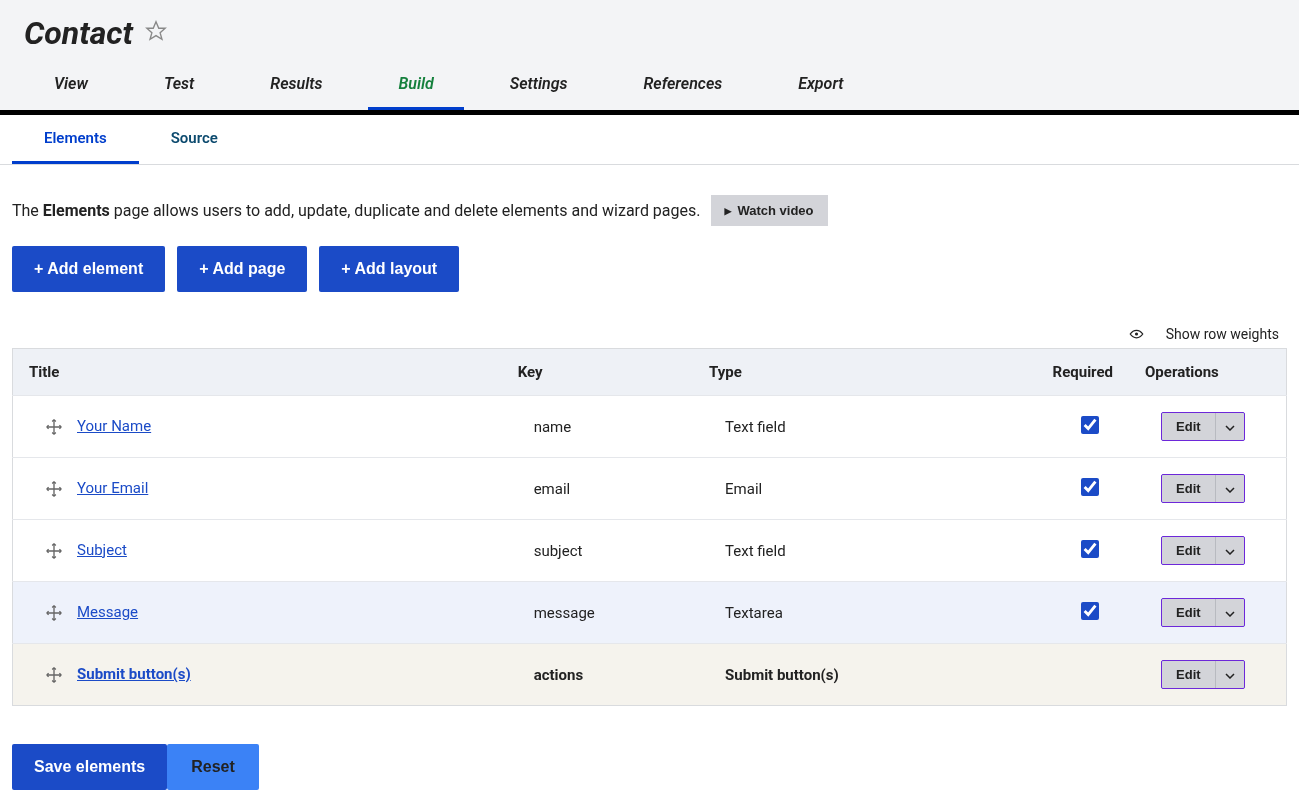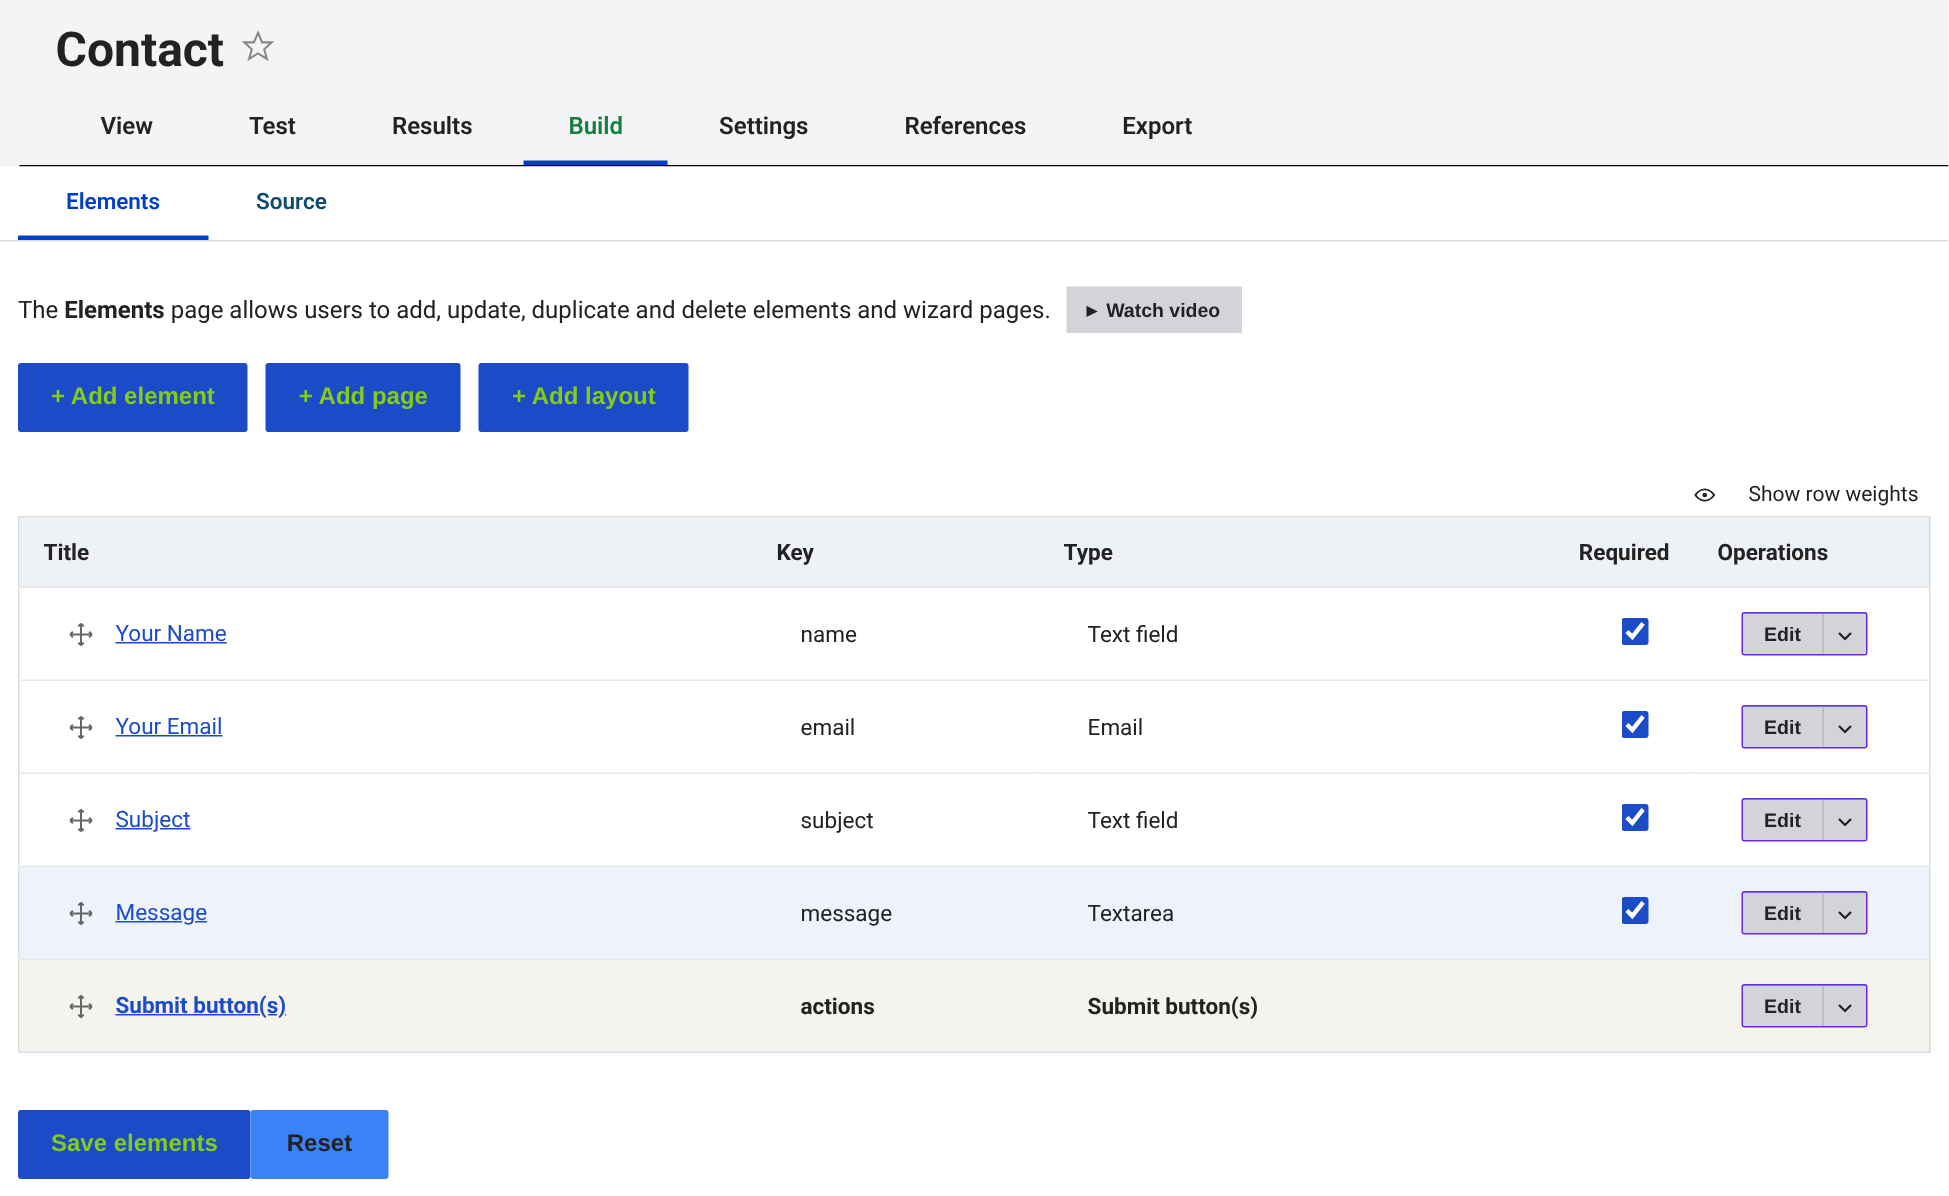--- a/index.html
+++ b/index.html
@@ -4,43 +4,44 @@
 <style>
   * { box-sizing: border-box; margin: 0; padding: 0; }
   body {
     font-family: -apple-system, BlinkMacSystemFont, "Segoe UI", Roboto, Helvetica, Arial, sans-serif;
     background: #fff;
     color: #222;
     font-size: 15px;
   }
   .top-region {
     background: #f3f4f6;
-    padding: 0 0 0 13px;
+    padding: 0 0 0 0;
+    font-style: italic;
   }
   .title-row {
     display: flex;
     align-items: center;
     padding: 14px 24px 8px 24px;
   }
   .page-title {
     font-size: 32px;
     font-weight: 700;
     color: #222;
     margin-right: 12px;
   }
   .star-icon {
     width: 22px;
     height: 22px;
     color: #888;
   }
   .primary-tabs {
     display: flex;
-    gap: 4px;
+    gap: 16px;
     padding: 0 24px;
-    border-bottom: 1px solid #000000;
+    border-bottom: 5px solid #000000;
   }
   .primary-tabs .tab {
     padding: 14px 30px 14px 30px;
     font-size: 16px;
     font-weight: 600;
     color: #222;
     cursor: pointer;
     border-bottom: 3px solid transparent;
   }
   .primary-tabs .tab.active {
@@ -93,21 +94,21 @@
     color: #222;
   }
   .watch-video .play { font-size: 9px; }
   .action-buttons {
     display: flex;
     gap: 12px;
     margin-bottom: 28px;
   }
   .btn-primary {
     background: #1b4bc7;
-    color: #84cc16;
+    color: #ffffff;
     border: none;
     padding: 14px 22px;
     font-size: 16px;
     font-weight: 600;
     border-radius: 2px;
     cursor: pointer;
   }
   .row-weights {
     display: flex;
     justify-content: flex-end;

